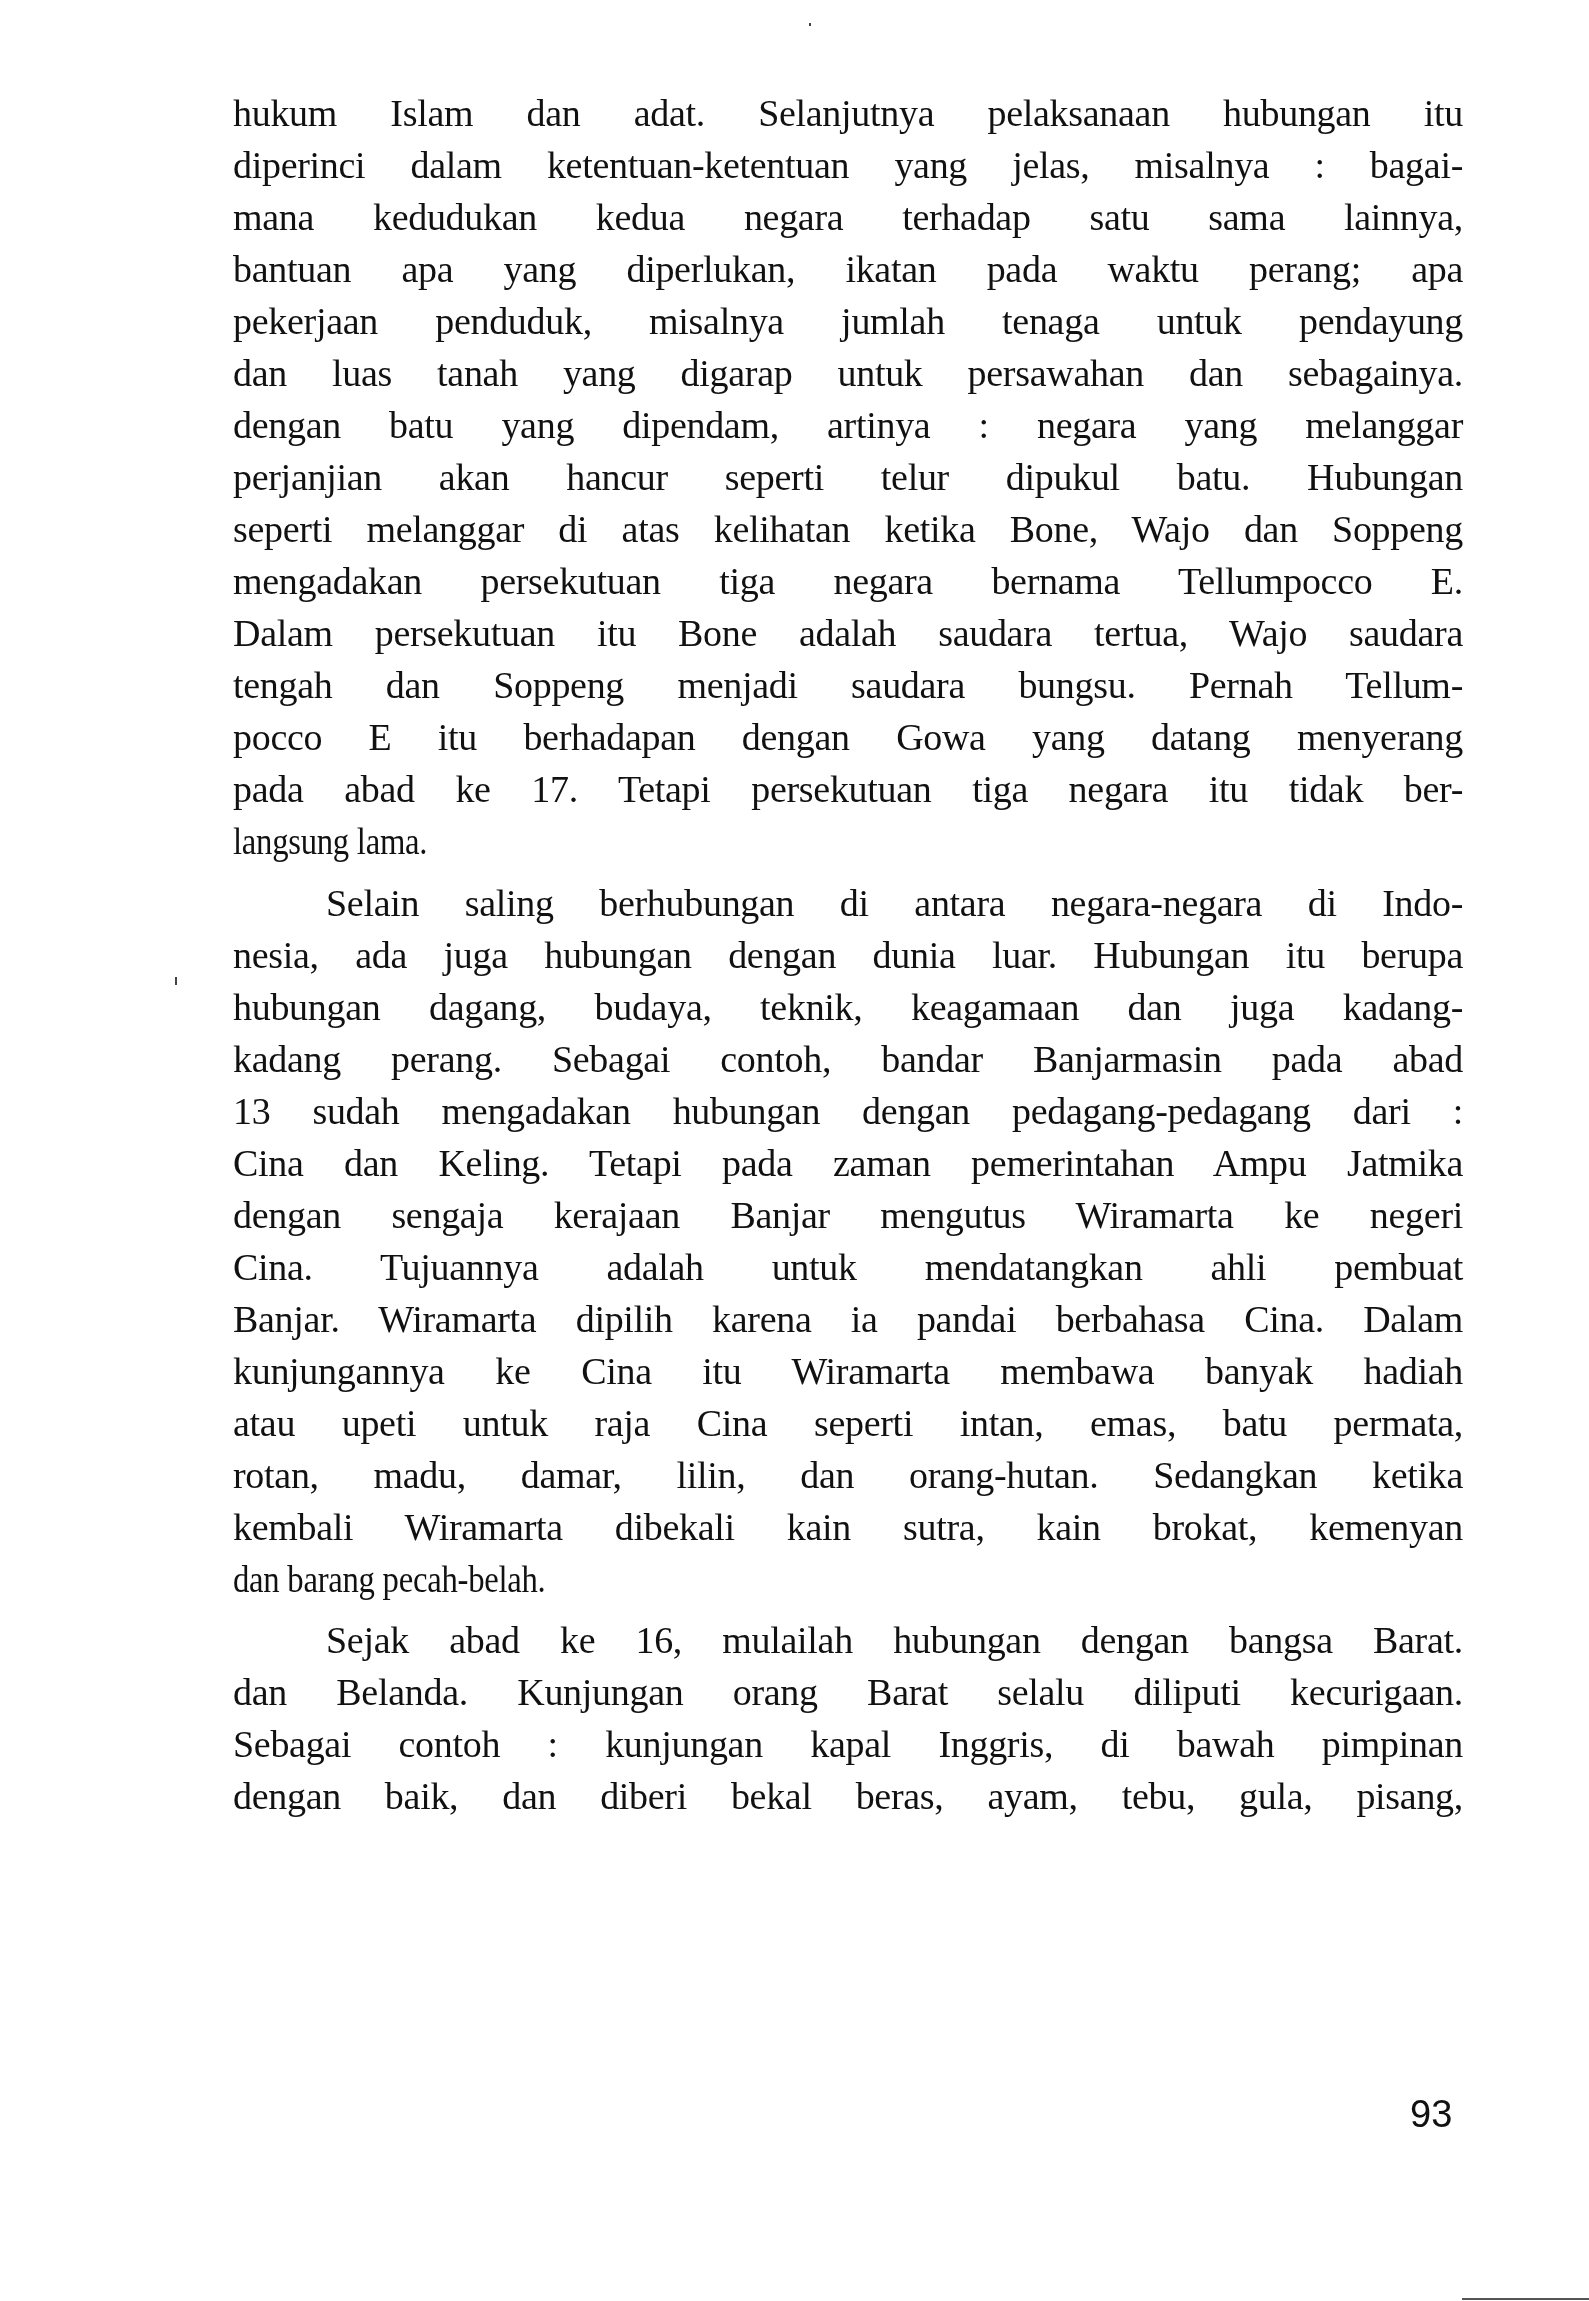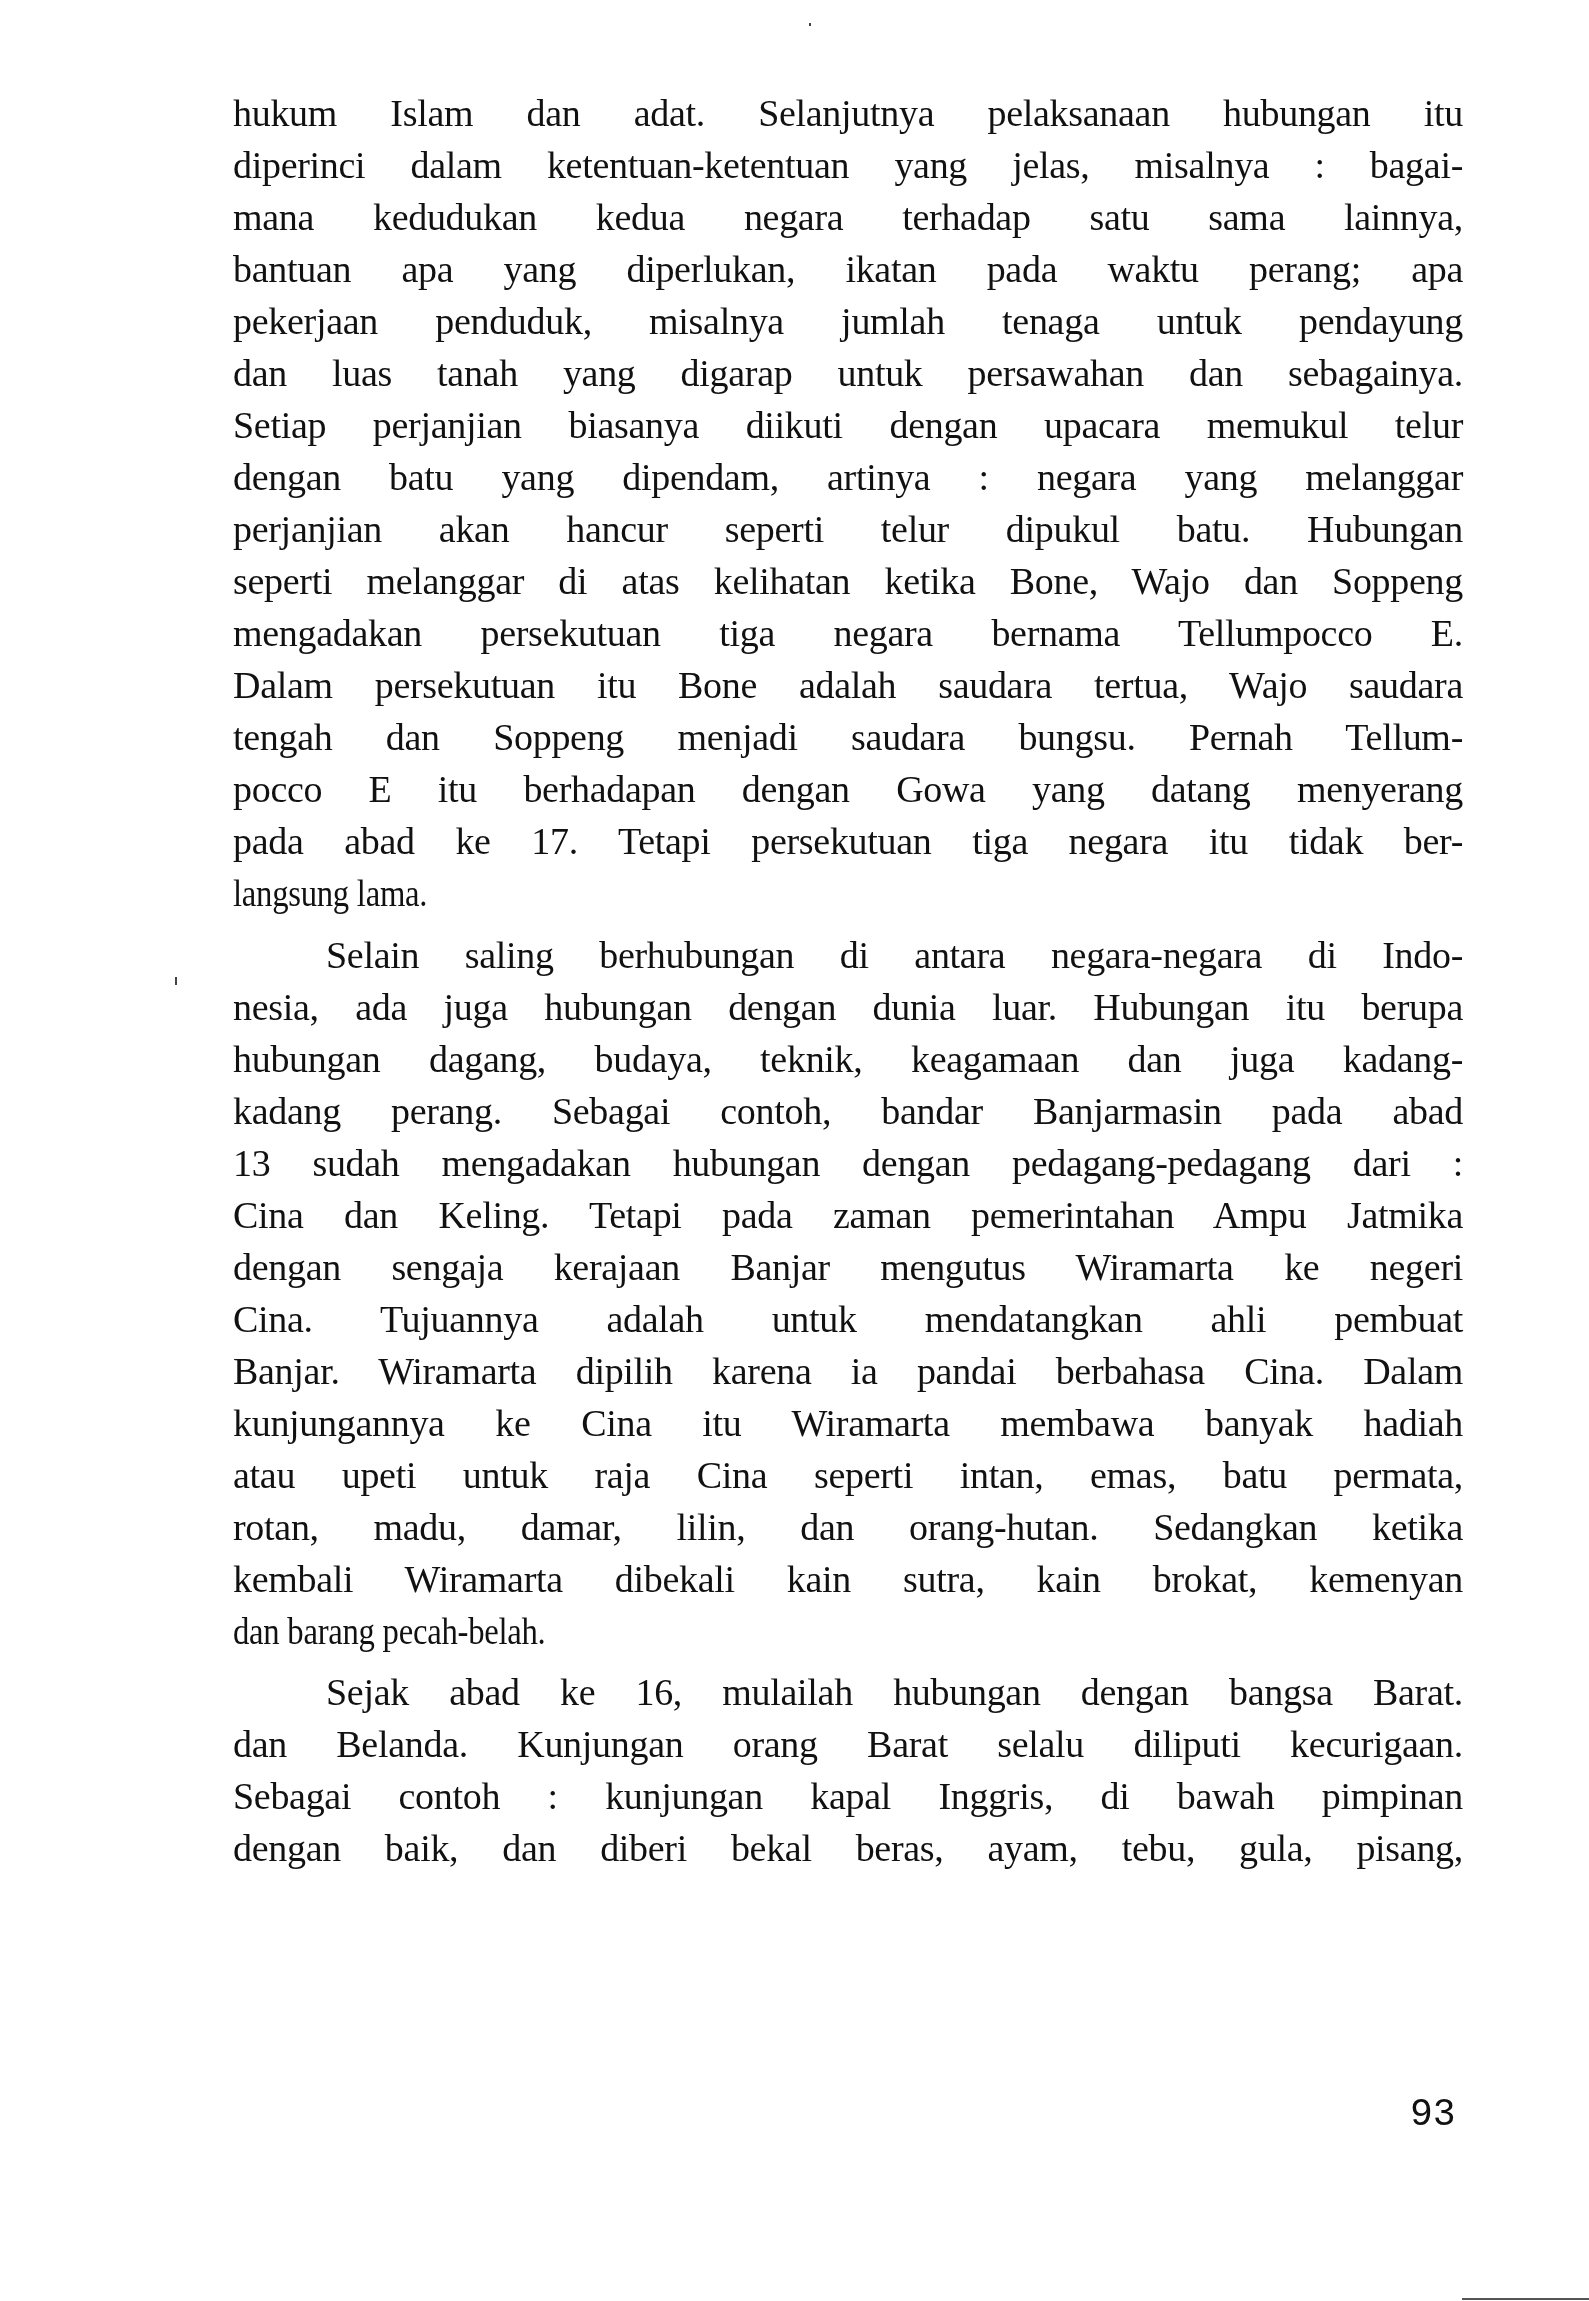--- a/index.html
+++ b/index.html
@@ -21,39 +21,38 @@
     text-align: justify;
     text-align-last: justify;
     transform-origin: left center;
     letter-spacing: -0.3px;
   }
   .line.last { text-align-last: left; }
   .line.indent { padding-left: 93px; box-sizing: border-box; }
   .para-gap { height: 9.5px; }
   .page-number {
     position: absolute; left: 1410px; top: 2093px;
-    font-family: Liberation Mono, monospace; font-size: 38px; color: #111;
+    font-family: Liberation Sans, sans-serif; font-size: 38px; color: #111;
   }
   .speck { position: absolute; background: #444; }
   .footer-rule { position: absolute; left: 1462px; top: 2298px; width: 128px; height: 1.9px; background: #555; }
 </style>
 </head>
 <body>
 
 <div class="page">
   <div class="text-block">
 
     <div>
       <span class="line">hukum Islam dan adat. Selanjutnya pelaksanaan hubungan itu</span>
       <span class="line">diperinci dalam ketentuan-ketentuan yang jelas, misalnya : bagai-</span>
       <span class="line">mana kedudukan kedua negara terhadap satu sama lainnya,</span>
       <span class="line">bantuan apa yang diperlukan, ikatan pada waktu perang; apa</span>
       <span class="line">pekerjaan penduduk, misalnya jumlah tenaga untuk pendayung</span>
       <span class="line">dan luas tanah yang digarap untuk persawahan dan sebagainya.</span>
-      <span class="line">Setiap perjanjian biasanya diikuti dengan upacara memukul telur</span>
       <span class="line">dengan batu yang dipendam, artinya : negara yang melanggar</span>
       <span class="line">perjanjian akan hancur seperti telur dipukul batu. Hubungan</span>
       <span class="line">seperti melanggar di atas kelihatan ketika Bone, Wajo dan Soppeng</span>
       <span class="line">mengadakan persekutuan tiga negara bernama Tellumpocco E.</span>
       <span class="line">Dalam persekutuan itu Bone adalah saudara tertua, Wajo saudara</span>
       <span class="line">tengah dan Soppeng menjadi saudara bungsu. Pernah Tellum-</span>
       <span class="line">pocco E itu berhadapan dengan Gowa yang datang menyerang</span>
       <span class="line">pada abad ke 17. Tetapi persekutuan tiga negara itu tidak ber-</span>
       <span class="line last" style="transform: scaleX(0.86);">langsung lama.</span>
     </div>

